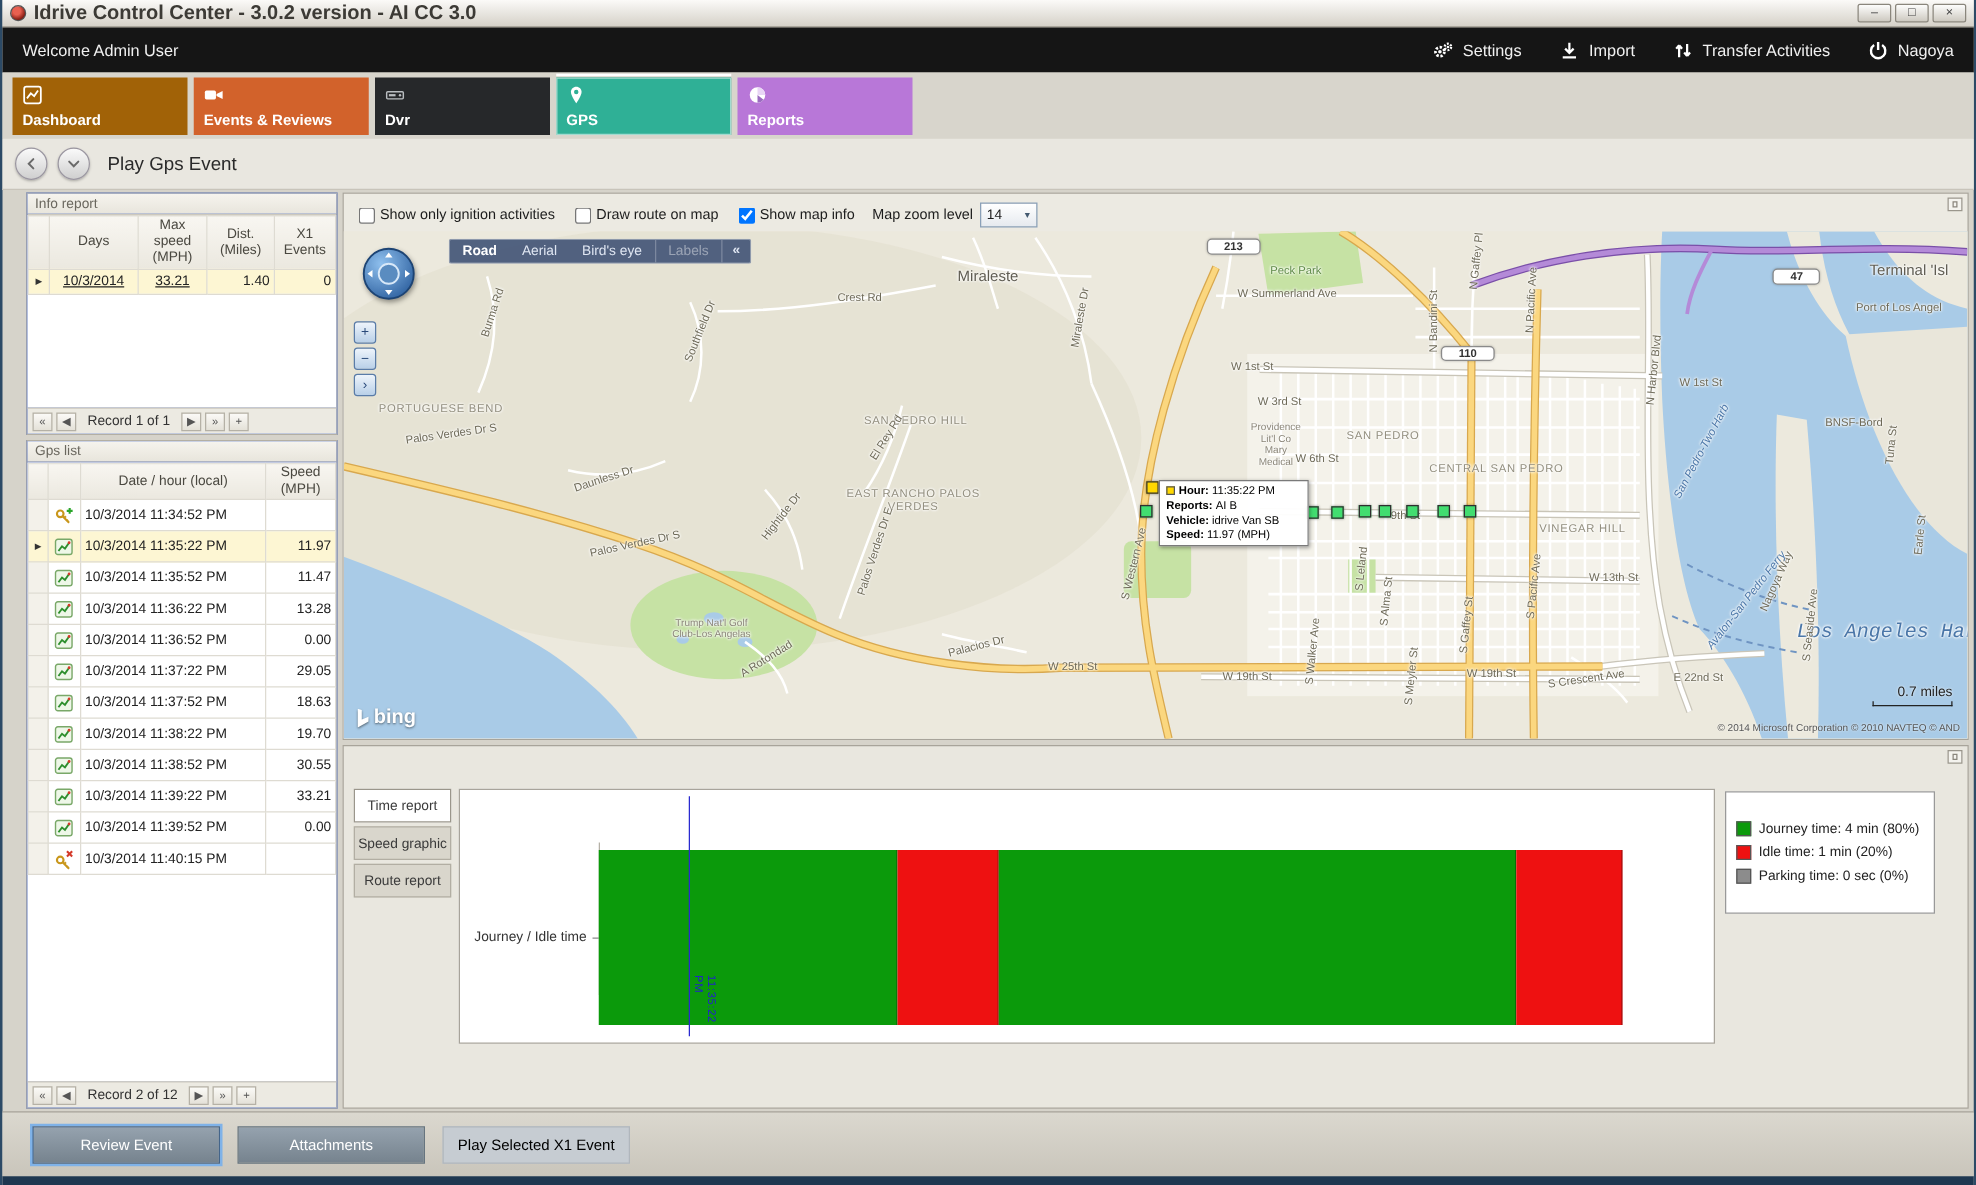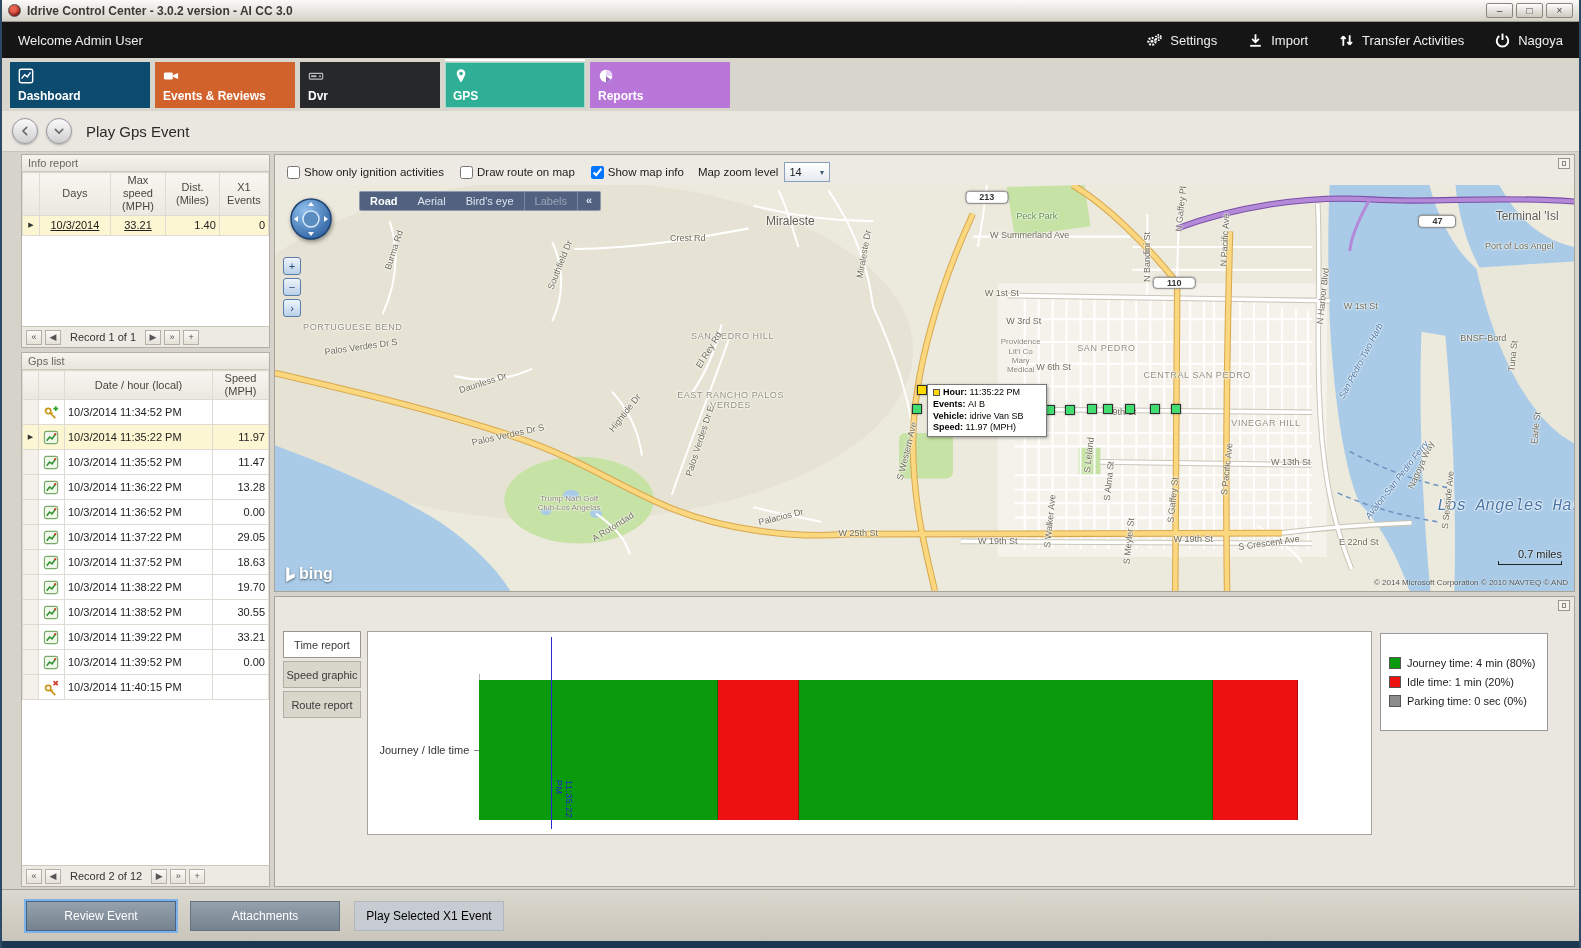--- a/index.html
+++ b/index.html
@@ -6,21 +6,21 @@
   html,body { width:1581px; height:948px; font-family:"Liberation Sans",sans-serif; background:#d6d3ca; }
   .window { width:100%; height:100%; display:flex; flex-direction:column;
             border-left:2px solid #2c4a66; border-right:2px solid #2c4a66; }
 
   
   .titlebar { height:22px; background:linear-gradient(#fbfaf8,#d5d1c8); border-bottom:1px solid #9a968c;
               display:flex; align-items:center; padding:0 6px; gap:6px; flex:0 0 22px; }
   .app-icon { width:13px; height:13px; border-radius:50%;
               background:radial-gradient(circle at 40% 35%, #e86050 0 30%, #8a1f15 70%, #3a0c08 100%);
               border:1px solid #555; }
-  .title-text { font-size:12px; font-weight:bold; color:#3c3a35; }
+  .title-text { font-size:16px; font-weight:bold; color:#3c3a35; }
   .win-controls { margin-left:auto; display:flex; gap:3px; }
   .win-btn { width:27px; height:15px; border:1px solid #8a867c; border-radius:2px; text-align:center;
              background:linear-gradient(#fdfdfc,#cdc9c0); font-size:10px; line-height:13px; color:#444; }
 
   
   .topbar { height:36px; flex:0 0 36px; background:#151515; display:flex; align-items:center; padding:0 16px; color:#f0f0f0; }
   .welcome { font-size:13px; }
   .top-actions { margin-left:auto; display:flex; gap:30px; align-items:center; }
   .top-action { display:flex; align-items:center; gap:7px; font-size:13px; cursor:pointer; }
   .top-action-icon svg { width:17px; height:17px; display:block; }
@@ -221,21 +221,21 @@
               <path d="M8 1.5v6" stroke="#fff" stroke-width="1.8" fill="none"></path>
               <path d="M5 3.8a5.4 5.4 0 1 0 6 0" fill="none" stroke="#fff" stroke-width="1.8"></path>
             </svg>
           </span>
           <span class="top-action-label">Nagoya</span>
         </div>
       </div>
   </div>
 
   <div class="navbar">
-      <div class="navtab" style="background: #0c4a6e;">
+      <div class="navtab" style="background: #a16207;">
         <span class="navtab-icon">
           <svg viewBox="0 0 18 18">
             <rect x="1.5" y="1.5" width="15" height="15" rx="2" fill="none" stroke="#fff" stroke-width="1.6"></rect>
             <polyline points="4,12 7.5,7.5 10.5,10 14,5" fill="none" stroke="#fff" stroke-width="1.6"></polyline>
           </svg>
         </span>
         <span class="navtab-label">Dashboard</span>
       </div>
       <div class="navtab" style="background: rgb(210, 98, 43);">
         <span class="navtab-icon">
@@ -658,21 +658,21 @@
               <div class="marker" style="left: 59.6316%; top: 55.4707%; background: rgb(66, 221, 112);"></div>
               <div class="marker" style="left: 61.1665%; top: 55.4707%; background: rgb(66, 221, 112);"></div>
               <div class="marker" style="left: 62.9317%; top: 55.2163%; background: rgb(66, 221, 112);"></div>
               <div class="marker" style="left: 64.1596%; top: 55.2163%; background: rgb(66, 221, 112);"></div>
               <div class="marker" style="left: 65.848%; top: 55.2163%; background: rgb(66, 221, 112);"></div>
               <div class="marker" style="left: 67.7667%; top: 55.2163%; background: rgb(66, 221, 112);"></div>
               <div class="marker" style="left: 69.3784%; top: 55.2163%; background: rgb(66, 221, 112);"></div>
             </div>
           <div class="map-tooltip">
               <div class="tline"><span class="tswatch" style="background: rgb(255, 216, 0);"></span><b>Hour: </b><span>11:35:22 PM</span></div>
-              <div class="tline"><b>Events: </b><span>AI B</span></div>
+              <div class="tline"><b>Reports: </b><span>AI B</span></div>
               <div class="tline"><b>Vehicle: </b><span>idrive Van SB</span></div>
               <div class="tline"><b>Speed: </b><span>11.97 (MPH)</span></div>
             </div>
           <div class="viewbar">
               <span class="viewtab active">Road</span>
               <span class="viewtab">Aerial</span>
               <span class="viewtab">Bird's eye</span>
               <span class="viewtab disabled">Labels</span>
               <span class="viewtab collapse">«</span>
             </div>

